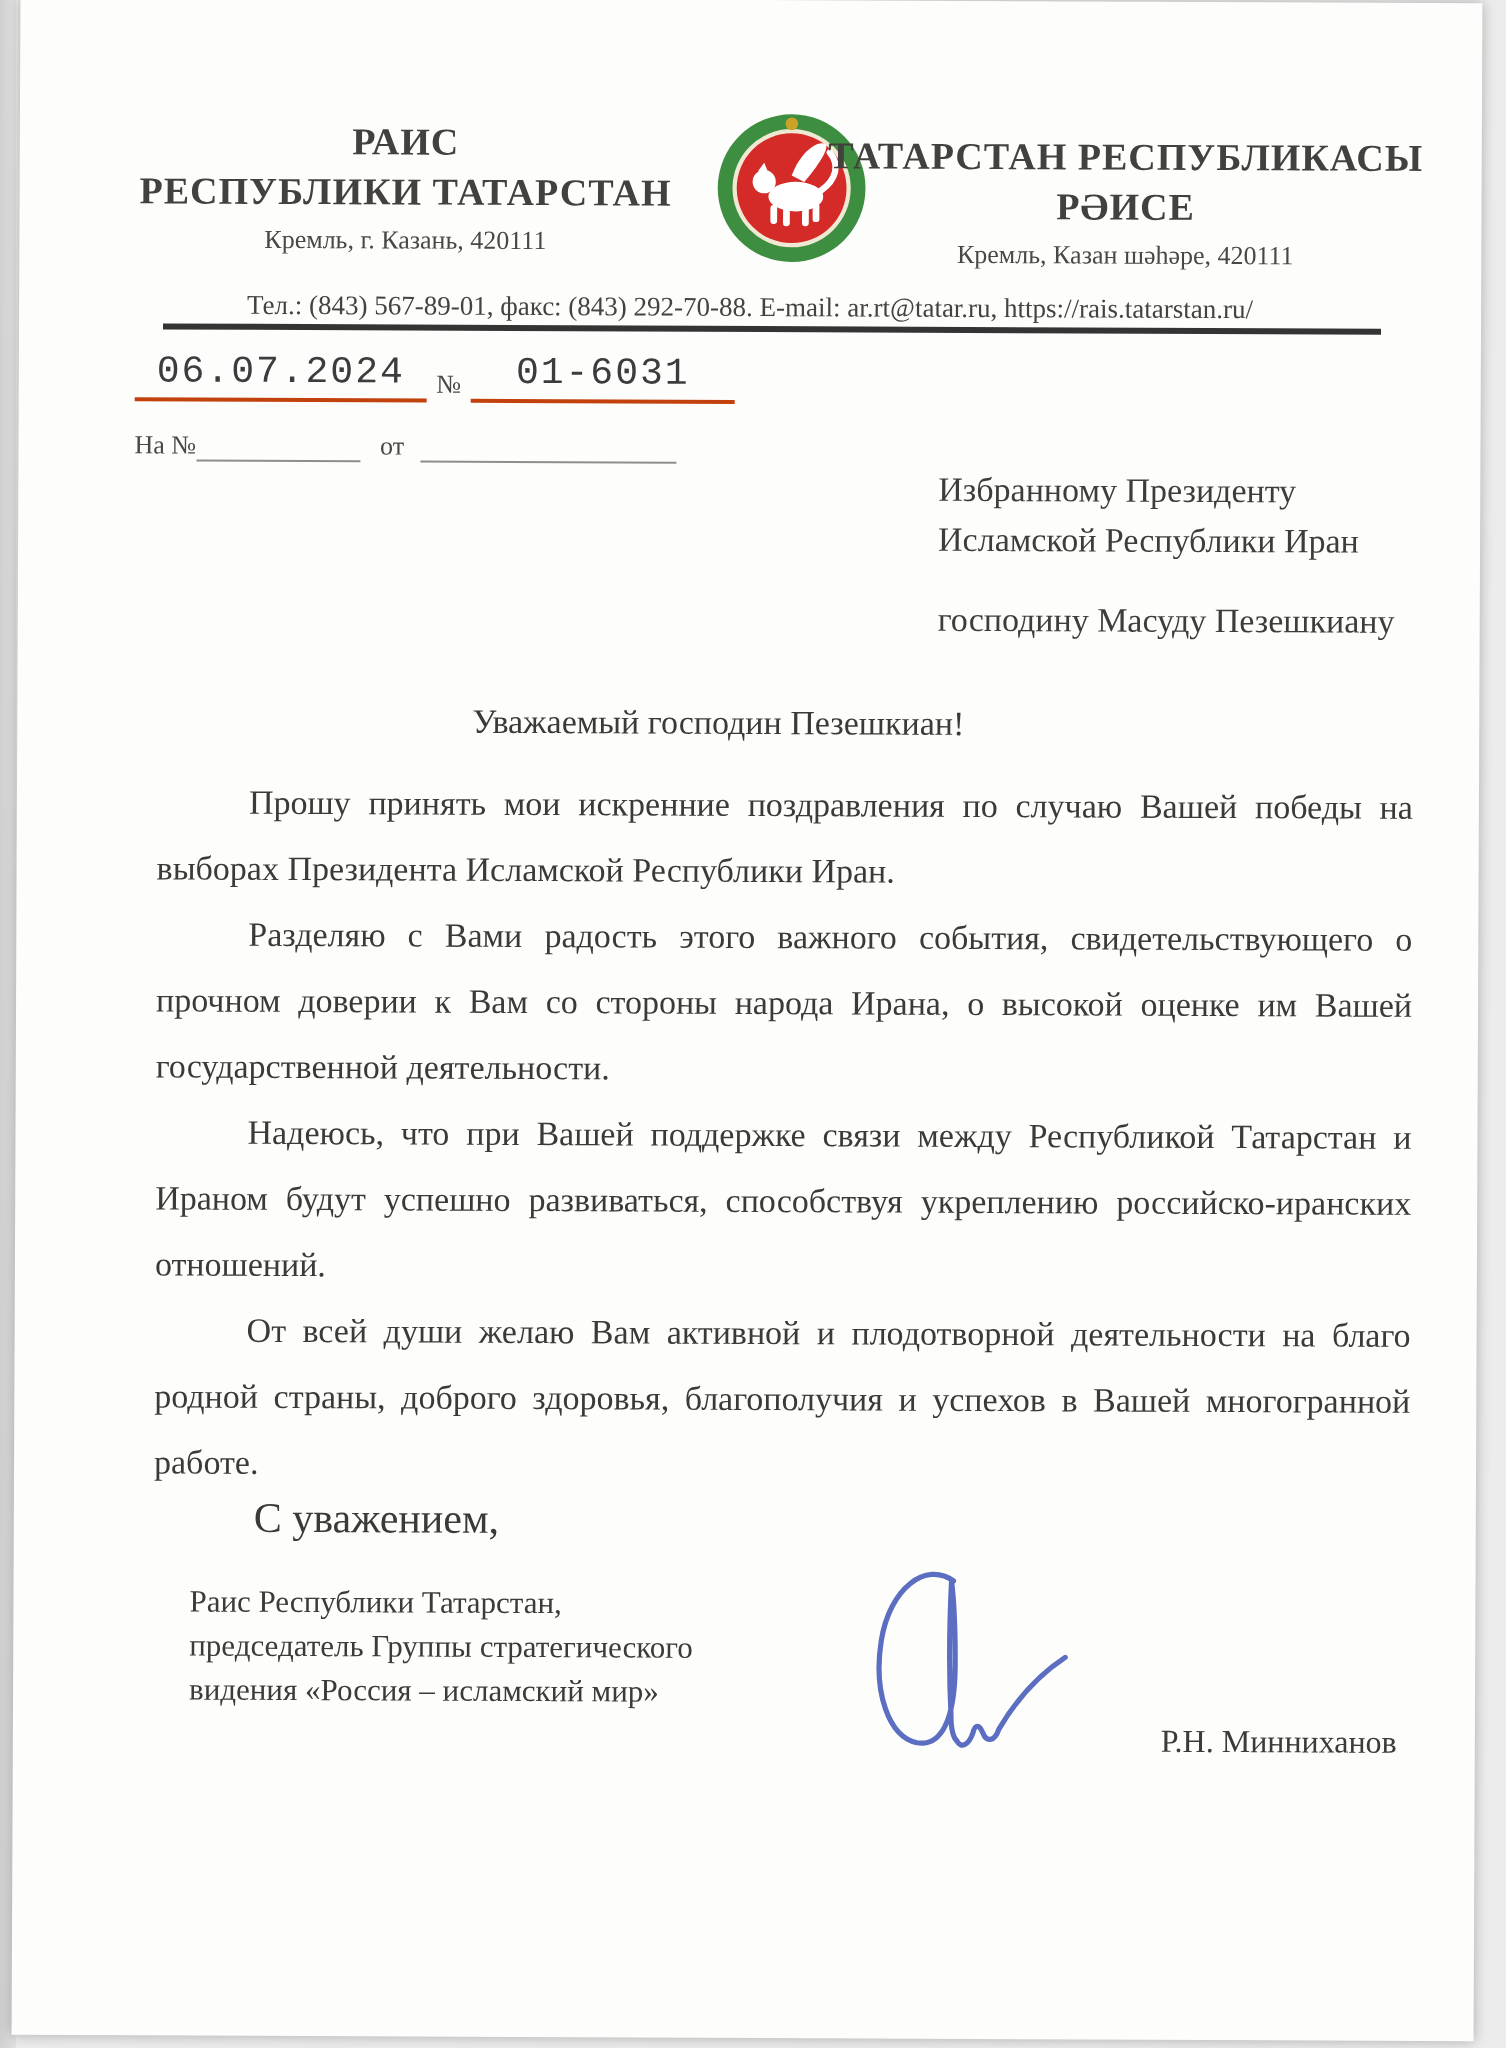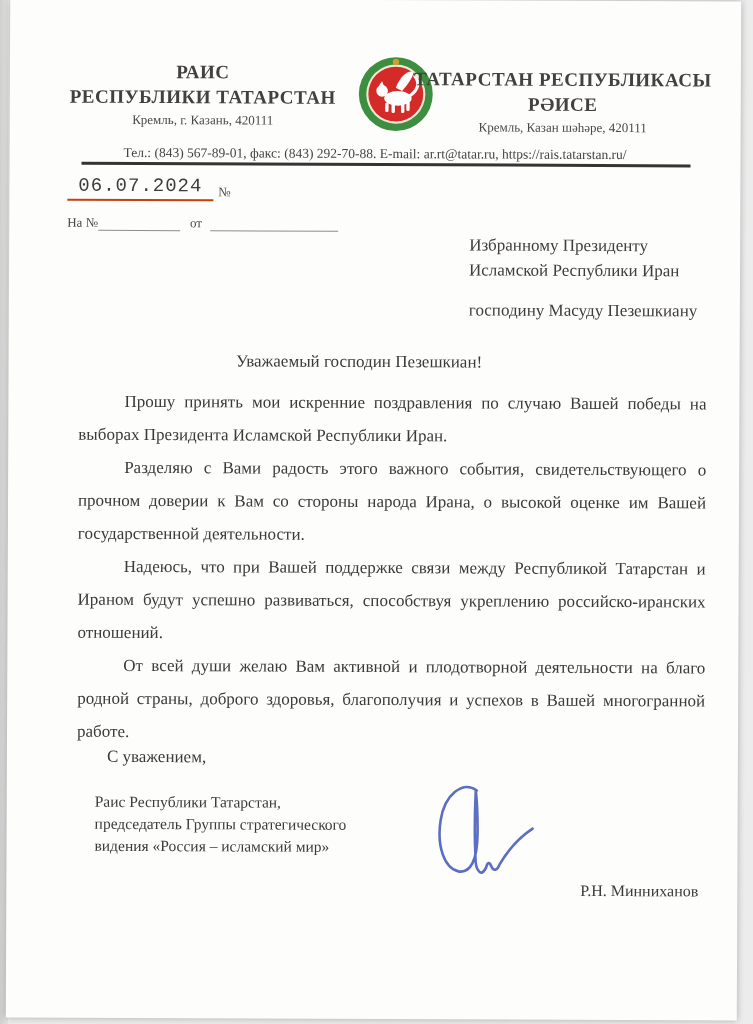--- a/index.html
+++ b/index.html
@@ -41,23 +41,23 @@
   
   .recipient{position:absolute;top:232px;left:460px;width:260px;font-size:17px;line-height:25px;color:#3f3d39;}
   .recipient .gap{height:15px;}
   
   .salutation{position:absolute;top:352px;left:0;right:30px;text-align:center;font-size:17px;color:#3a3a38;}
   .body-text{position:absolute;top:386px;left:70px;width:628px;}
   .body-text p{
     margin:0;font-size:17px;line-height:33px;text-align:justify;text-indent:46px;color:#3a3a38;
   }
   
-  .respect{position:absolute;top:748px;left:100px;font-size:17px;}
+  .respect{position:absolute;top:748px;left:120px;font-size:21px;}
   .sender{position:absolute;top:792px;left:88px;width:300px;font-size:15.5px;line-height:22px;color:#3d3b37;}
-  .signer{position:absolute;top:881px;left:574px;font-size:16px;color:#3d3b37;text-align:center;}
+  .signer{position:absolute;top:862px;left:574px;font-size:16px;color:#3d3b37;text-align:center;}
   .signature{position:absolute;top:772px;left:408px;width:145px;height:125px;}
 </style>
 </head>
 <body>
 
 <div class="page">
 
   <div class="letterhead">
     <div class="lh-left">
       <div class="lh-title">РАИС</div>
@@ -92,20 +92,21 @@
     </div>
   </div>
 
   <div class="contact">Тел.: (843) 567-89-01, факс: (843) 292-70-88. E-mail: ar.rt@tatar.ru, https://rais.tatarstan.ru/</div>
   <div class="rule"></div>
 
   <div class="refs">
     <div class="ref-row1">
       <div class="ref-date">06.07.2024</div>
       <div class="ref-no-label">№</div>
+      <div class="ref-num">01-6031</div>
     </div>
     <div class="ref-row2">
       <span>На №</span>
       <span class="ref-line l1"></span>
       <span>от</span>
       <span class="ref-line l2"></span>
     </div>
   </div>
 
   <div class="recipient">

